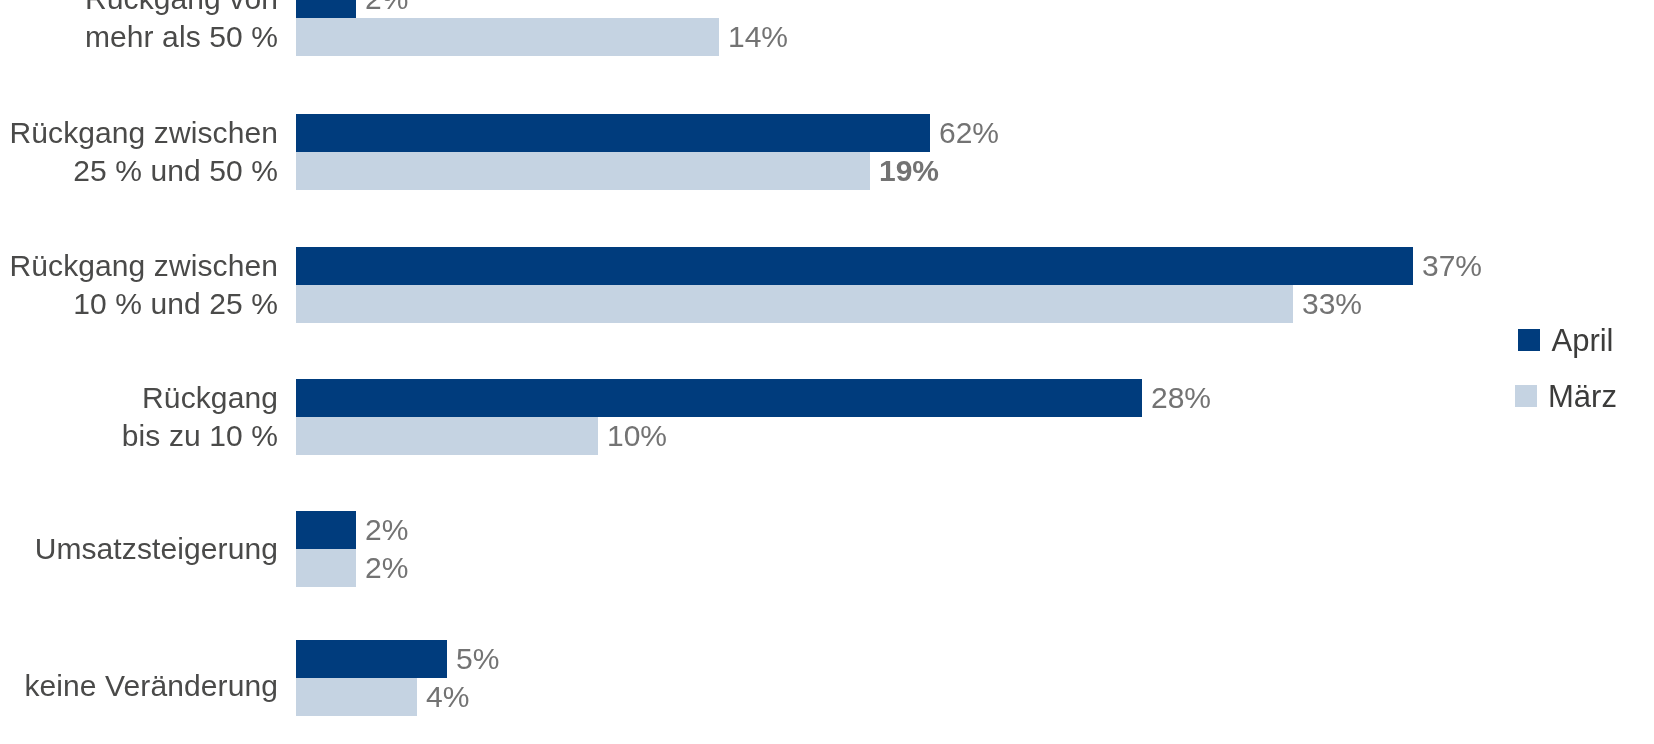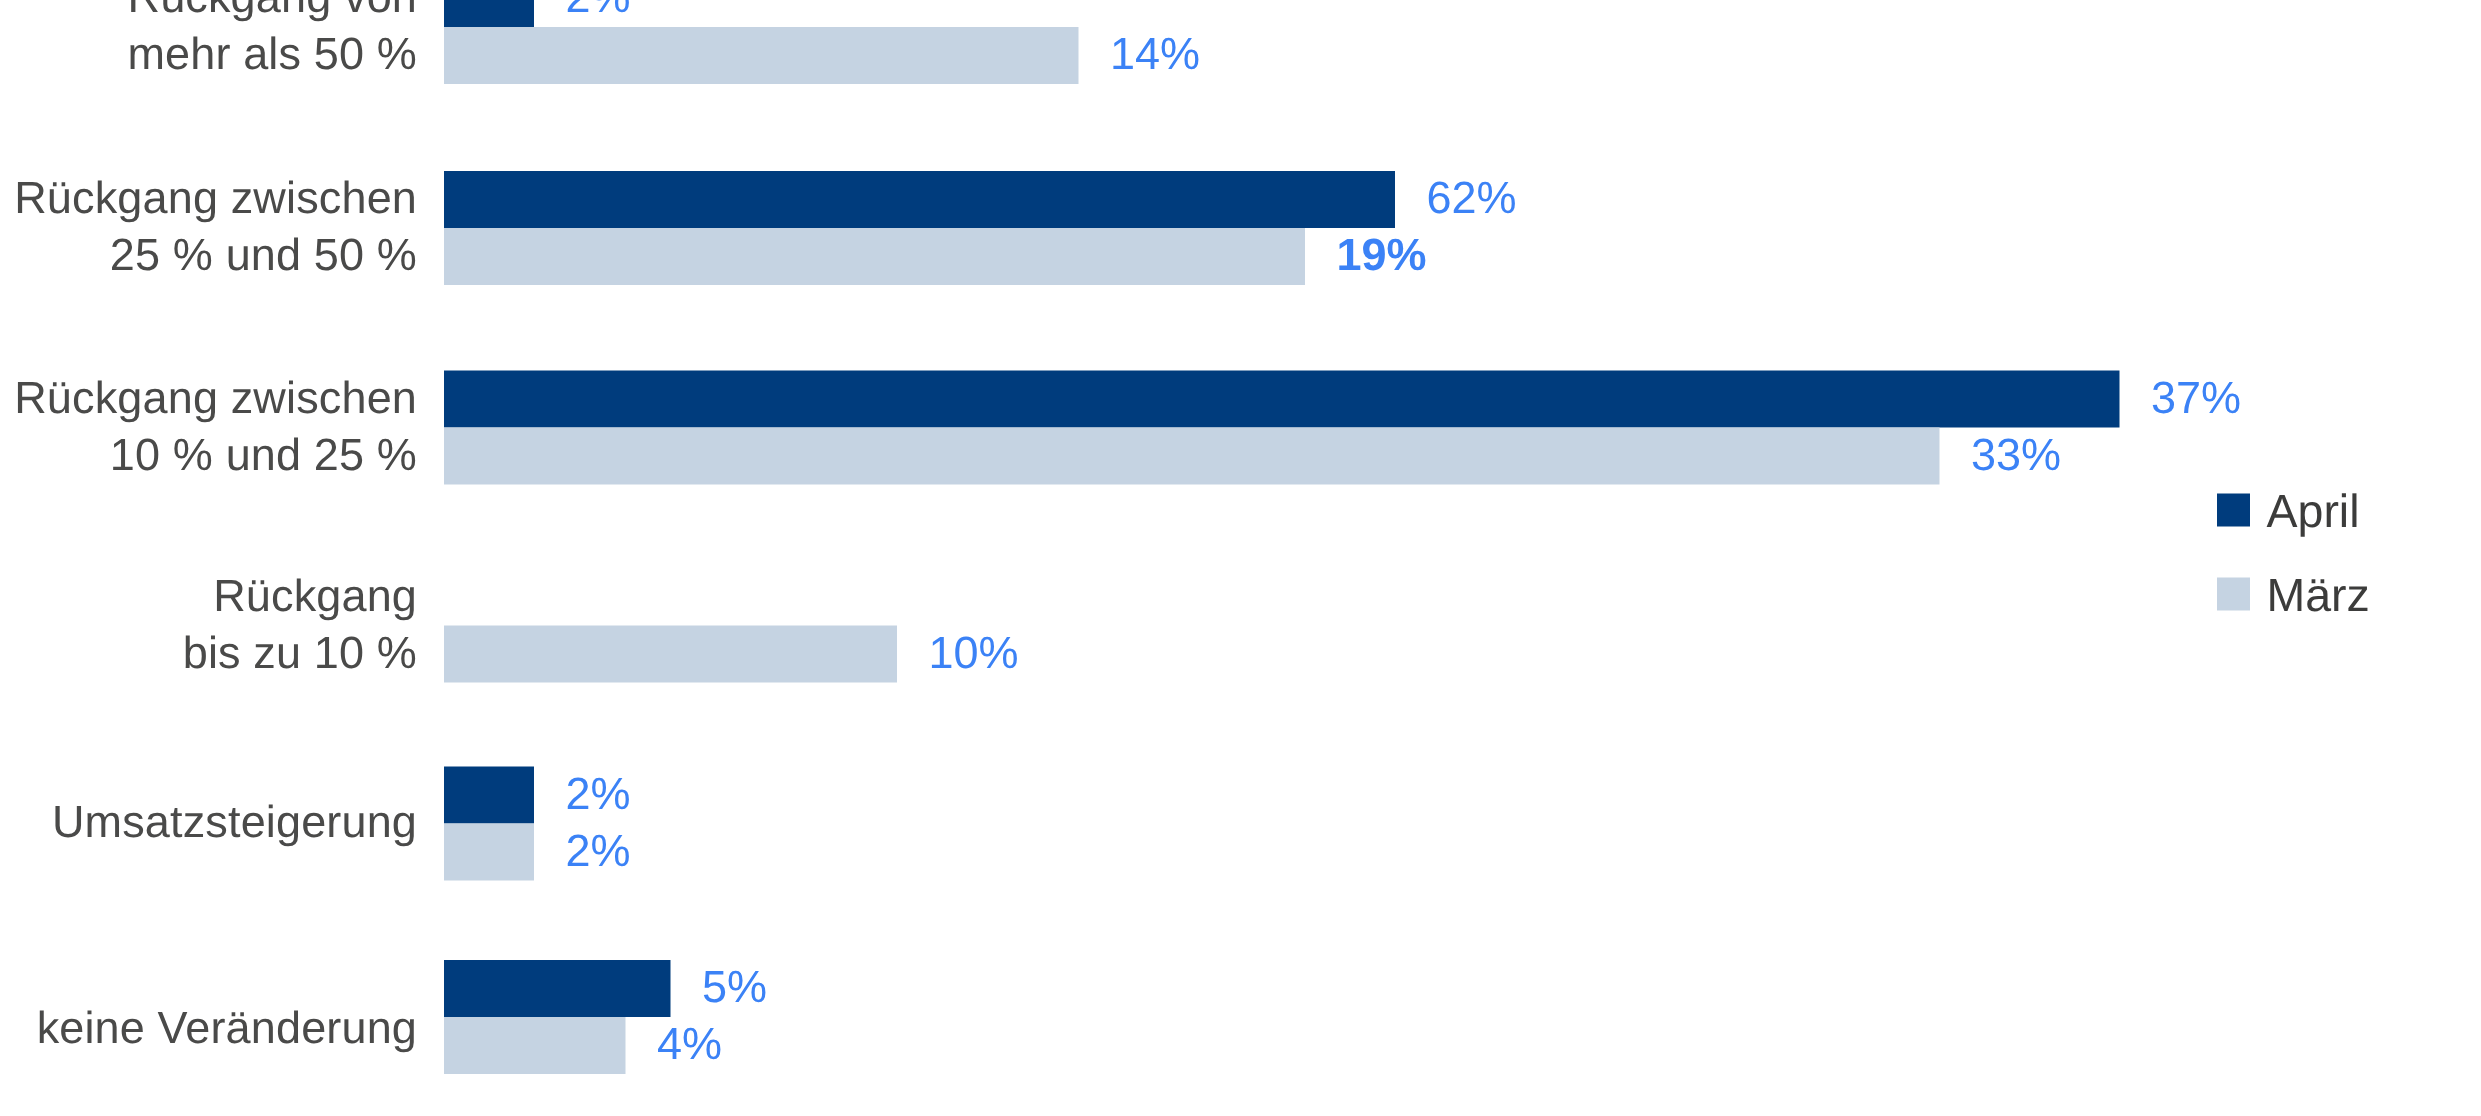--- a/index.html
+++ b/index.html
@@ -66,36 +66,37 @@
   }
   .bar.april  { background: #003c7d; }
   .bar.maerz  { background: #c5d3e2; }
 
   .bar-value {
     position: absolute;
     top: 50%;
     transform: translateY(-50%);
     font-size: 30px;
     line-height: 1;
-    color: #3b82f6;
+    color: #737373;
     white-space: nowrap;
-    padding-left: 21px;
+    padding-left: 9px;
   }
 
   
   .legend {
     position: absolute;
     left: 1478px;
     top: 312px;
     width: 176px;
   }
   .legend-item {
     display: flex;
     align-items: center;
     height: 56px;
+    justify-content: center;
   }
   .legend-swatch {
     width: 22px;
     height: 22px;
     flex: 0 0 22px;
   }
   .legend-swatch.april { background: #003c7d; }
   .legend-swatch.maerz { background: #c5d3e2; }
   .legend-text {
     margin-left: 11px;
@@ -147,20 +148,24 @@
       </div>
       <div class="bar-row" style="top: 38px; height: 38px; width: 1197px;">
         <div class="bar maerz" style="width: 997px;"></div>
         <div class="bar-value" style="left: 997px;">33%</div>
       </div>
     </div>
 
     <div class="cat-group" style="top: 379px; height: 76px;">
       <div class="cat-label" style="top: 0px; height: 76px;">Rückgang
 bis zu 10 %</div>
+      <div class="bar-row" style="top: 0px; height: 38px; width: 1046px;">
+        <div class="bar april" style="width: 846px;"></div>
+        <div class="bar-value" style="left: 846px;">28%</div>
+      </div>
       <div class="bar-row" style="top: 38px; height: 38px; width: 502px;">
         <div class="bar maerz" style="width: 302px;"></div>
         <div class="bar-value" style="left: 302px;">10%</div>
       </div>
     </div>
 
     <div class="cat-group" style="top: 511px; height: 76px;">
       <div class="cat-label" style="top: 19px; height: 38px;">Umsatzsteigerung</div>
       <div class="bar-row" style="top: 0px; height: 38px; width: 260px;">
         <div class="bar april" style="width: 60px;"></div>

